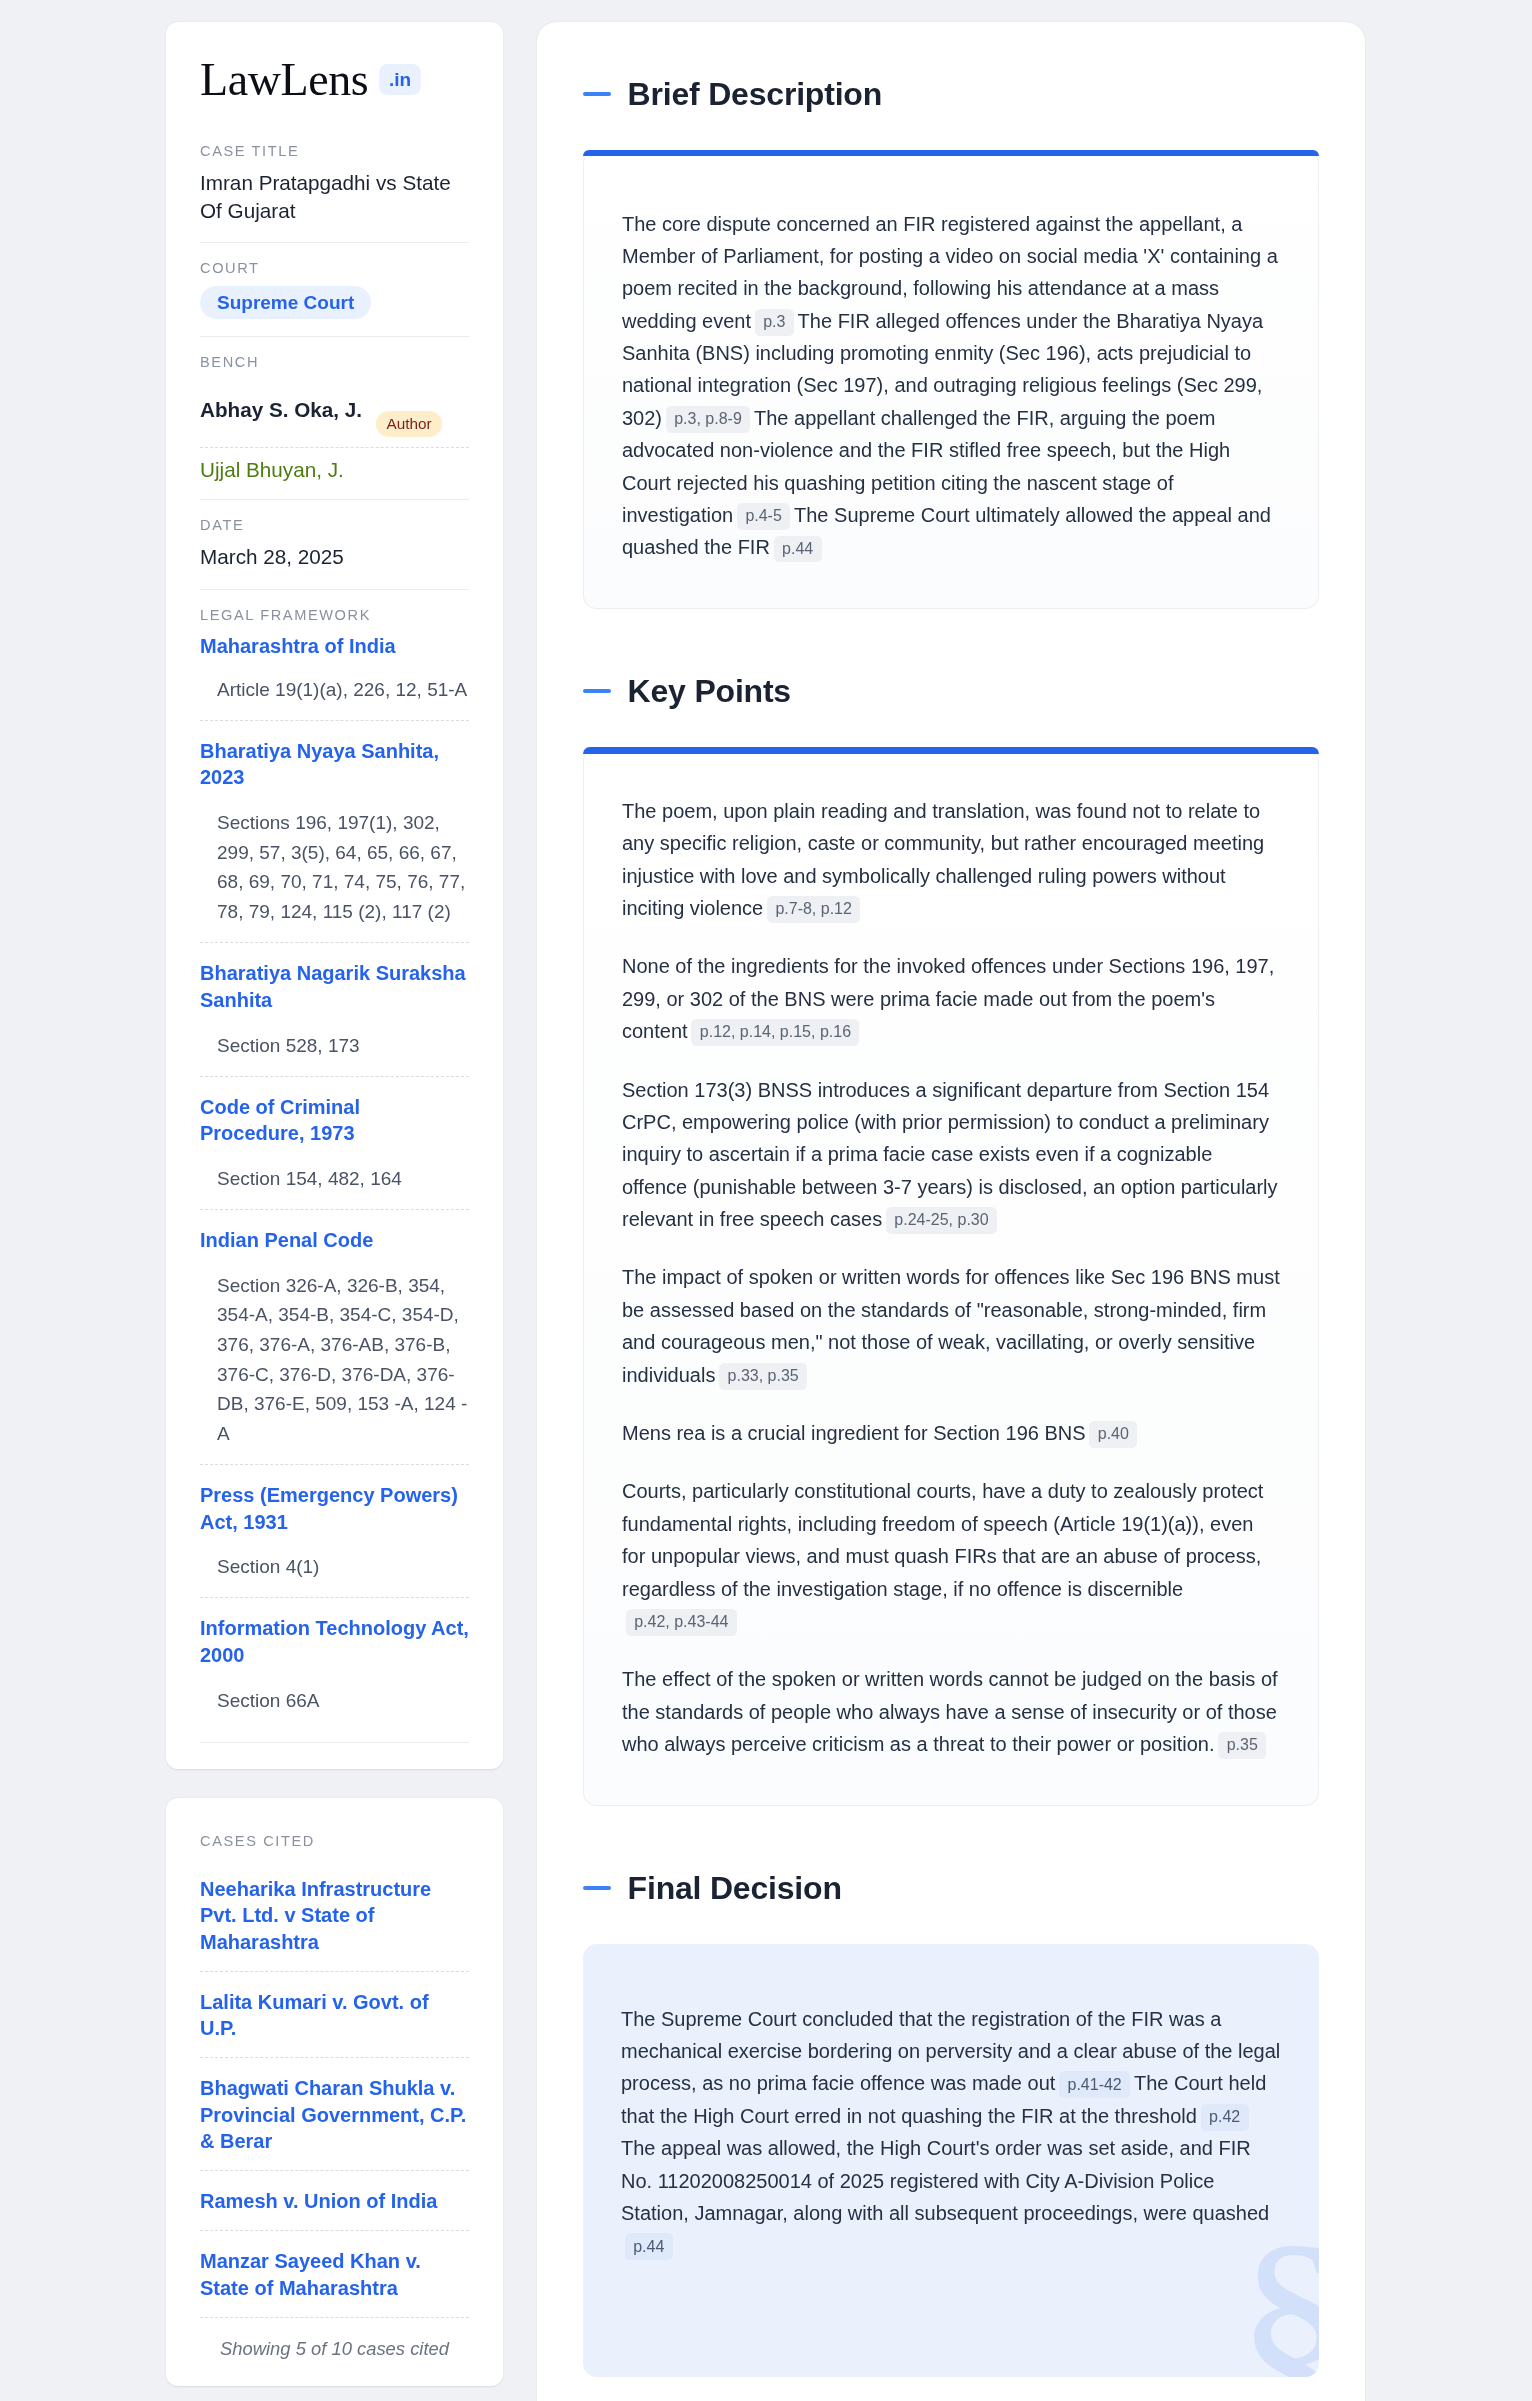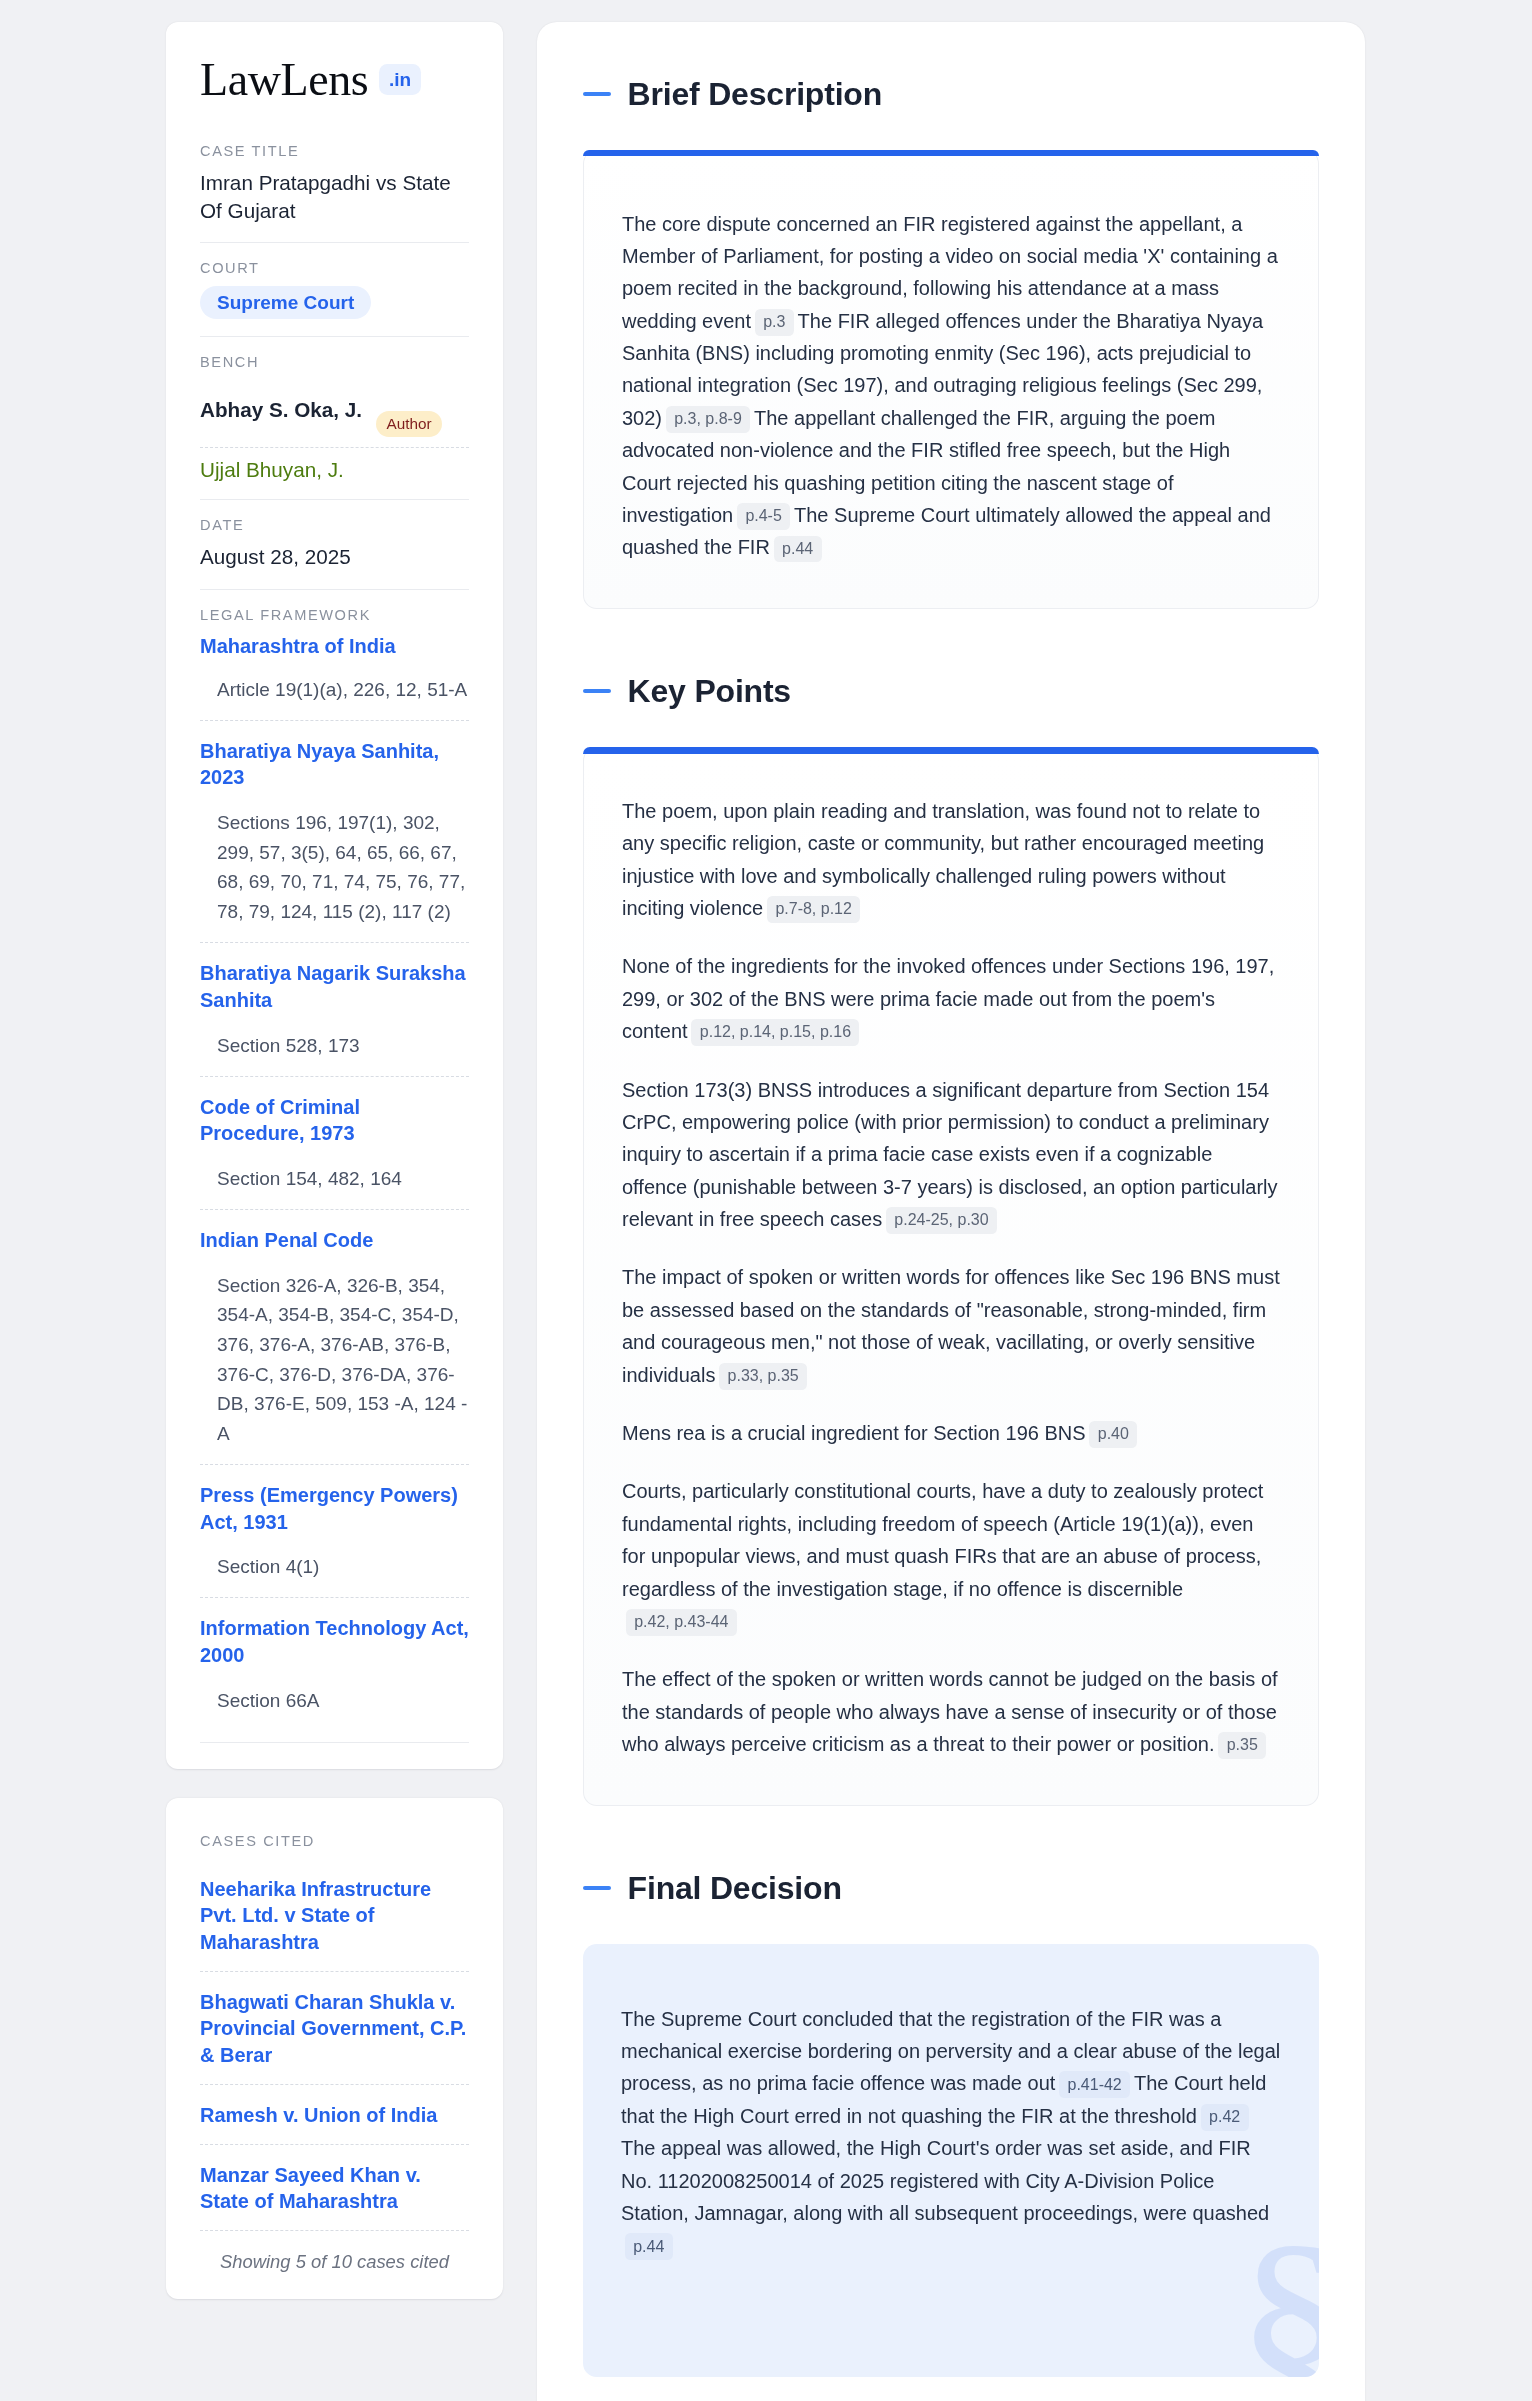--- a/index.html
+++ b/index.html
@@ -104,21 +104,21 @@
           <span class="judge-name">Abhay S. Oka, J.</span>
           <span class="author-badge">Author</span>
         </div>
         <div class="judge-row last">
           <span class="judge-name plain">Ujjal Bhuyan, J.</span>
         </div>
       </div>
 
       <div class="meta-block">
         <div class="meta-label">DATE</div>
-        <div class="meta-value">August 28, 2025</div>
+        <div class="meta-value">March 28, 2025</div>
       </div>
 
       <div class="meta-block last">
         <div class="meta-label">LEGAL FRAMEWORK</div>
 
         <div class="fw-group">
           <div class="fw-title fw-first-title">Maharashtra of India</div>
           <div class="fw-sections">Article 19(1)(a), 226, 12, 51-A</div>
         </div>
         <div class="fw-group">
@@ -146,20 +146,23 @@
           <div class="fw-sections">Section 66A</div>
         </div>
         <div class="solid-end"></div>
       </div>
     </div>
 
     <div class="card side-card">
       <div class="meta-label">CASES CITED</div>
       <div class="case-item">
         <div class="case-name">Neeharika Infrastructure Pvt. Ltd. v State of Maharashtra</div>
+      </div>
+      <div class="case-item">
+        <div class="case-name">Lalita Kumari v. Govt. of U.P.</div>
       </div>
       <div class="case-item">
         <div class="case-name">Bhagwati Charan Shukla v. Provincial Government, C.P. &amp; Berar</div>
       </div>
       <div class="case-item last">
         <div class="case-name">Ramesh v. Union of India</div>
       </div>
       <div class="case-item">
         <div class="case-name">Manzar Sayeed Khan v. State of Maharashtra</div>
       </div>

